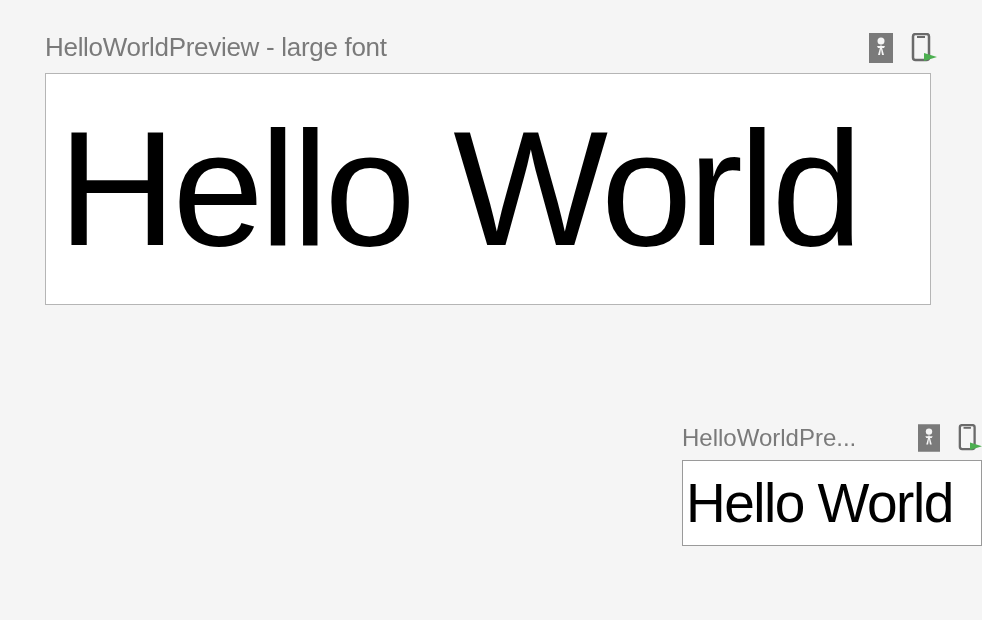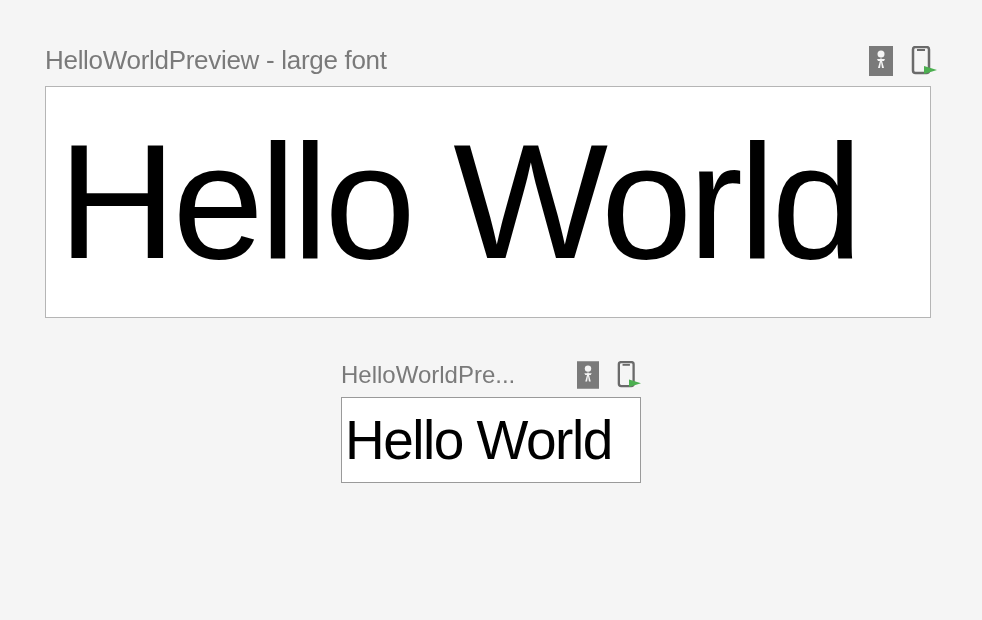--- a/index.html
+++ b/index.html
@@ -12,27 +12,27 @@
       width: 982px;
       height: 620px;
       font-family: -apple-system, BlinkMacSystemFont, "Helvetica Neue", Arial, sans-serif;
       overflow: hidden;
     }
     .preview-container {
       display: flex;
       flex-direction: column;
     }
     .preview-block-large {
-      padding: 45px 45px 0 45px;
+      padding: 32px 45px 0 45px;
     }
     .preview-block-normal {
       display: flex;
       flex-direction: column;
-      align-items: center;
-      margin-top: 43px;
+      align-items: flex-end;
+      margin-top: 119px;
     }
     .preview-header {
       display: flex;
       align-items: center;
       justify-content: space-between;
       margin-bottom: 10px;
     }
     .preview-header-normal {
       width: 300px;
       display: flex;

